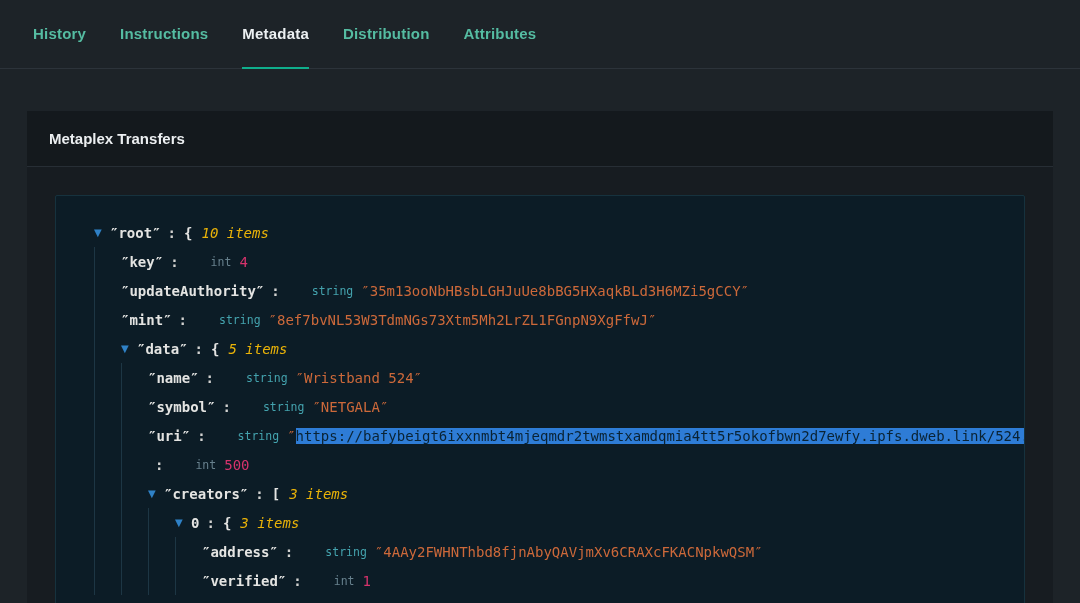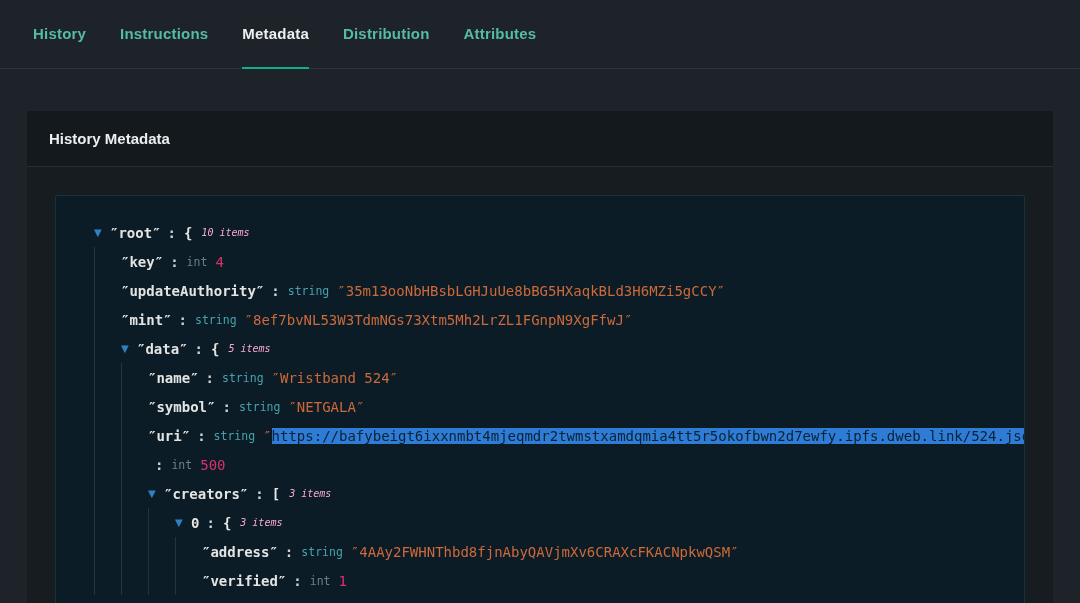--- a/index.html
+++ b/index.html
@@ -84,43 +84,43 @@
   .arrow {
     flex:none;
     width:16px;
     color:#2f81c6;
     font-size:10px;
     font-family:"DejaVu Sans", sans-serif;
     cursor:pointer;
   }
   .key  { color:#e4e4e2; font-weight:bold; }
   .colon { color:#d2d2d0; font-weight:bold; margin:0 8px 0 7px; }
-  .type { font-size:11.5px; margin-right:8px; }
+  .type { font-size:11.5px; margin-right:8px;margin-left:24px; }
   .type.string { color:#44a3ae; }
   .type.int    { color:#67808d; }
   .sval { color:#cd693a; }
   .ival { color:#d6336c; }
   .hl   { background:#2e7cd6; color:#0a2334; }
   .brace { color:#e4e4e2; font-weight:bold; margin-right:9px; }
-  .items { color:#f9a8d4; font-size:10px; font-style:italic; }
+  .items { color:#eab308; font-size:14px; font-style:italic; }
 </style>
 </head>
 <body>
 
 <div class="tabbar">
     <div class="tab">History</div>
     <div class="tab">Instructions</div>
     <div class="tab active">Metadata</div>
     <div class="tab">Distribution</div>
     <div class="tab">Attributes</div>
   </div>
 
 <div class="card">
   <div class="card-header">
-    <div class="card-title">History Metadata</div>
+    <div class="card-title">Metaplex Transfers</div>
   </div>
   <div class="card-body">
     <div class="json-panel">
       <div id="json-tree">
           <div class="row">
             <span class="arrow">▼</span>
             <span class="key">″root″</span>
             <span class="colon">:</span>
             <span class="brace">{</span>
             <span class="items">10 items</span>

